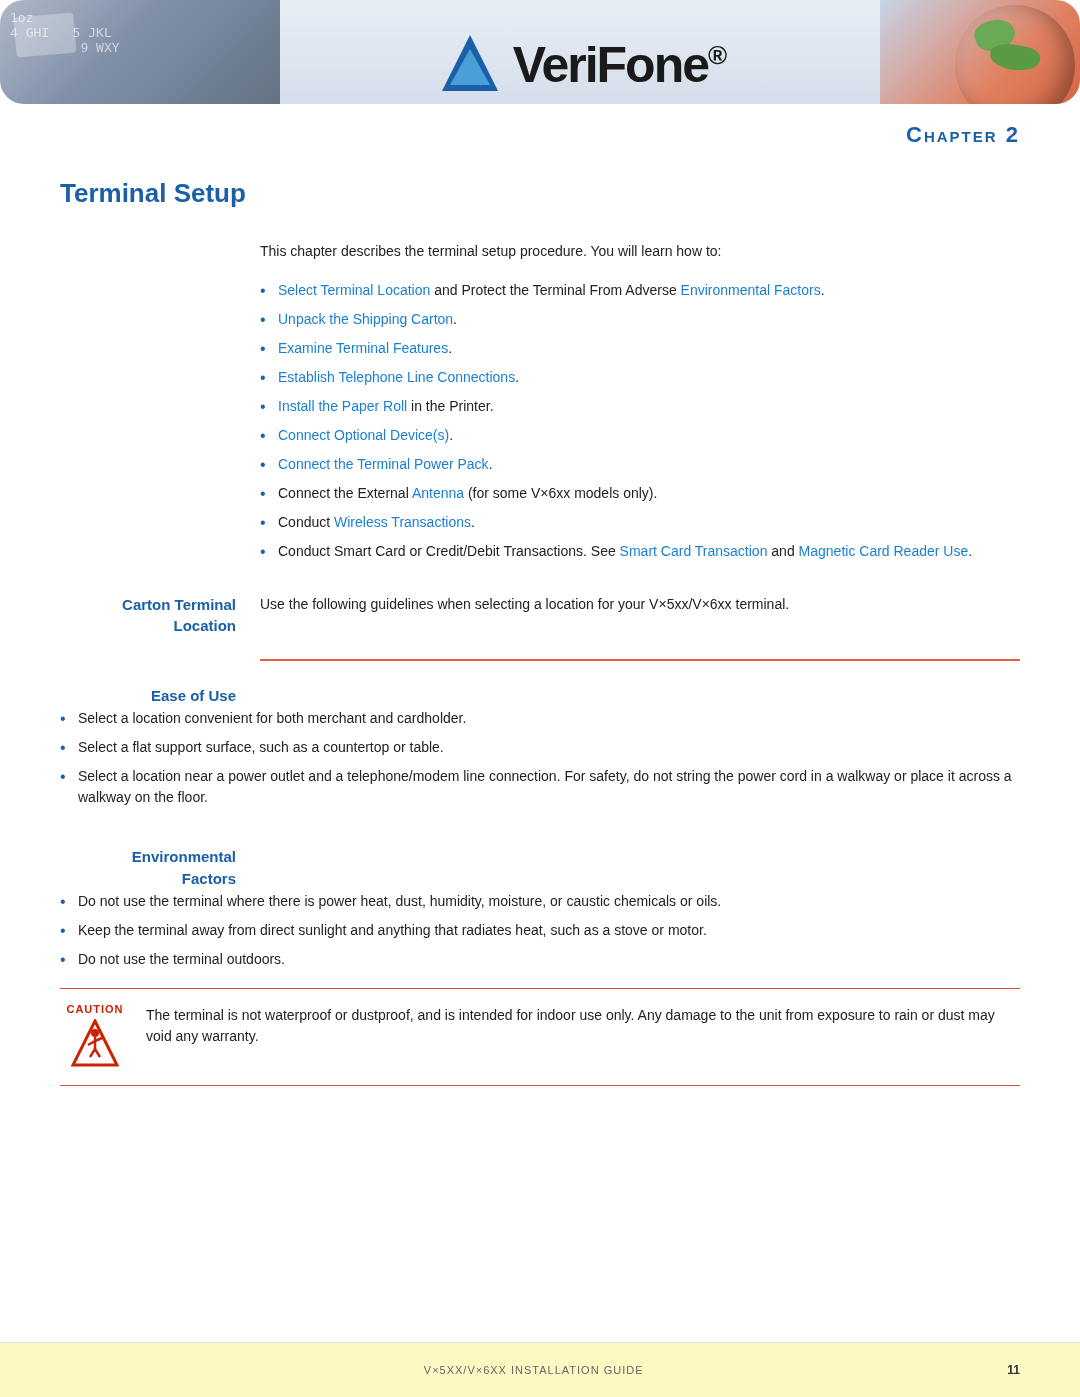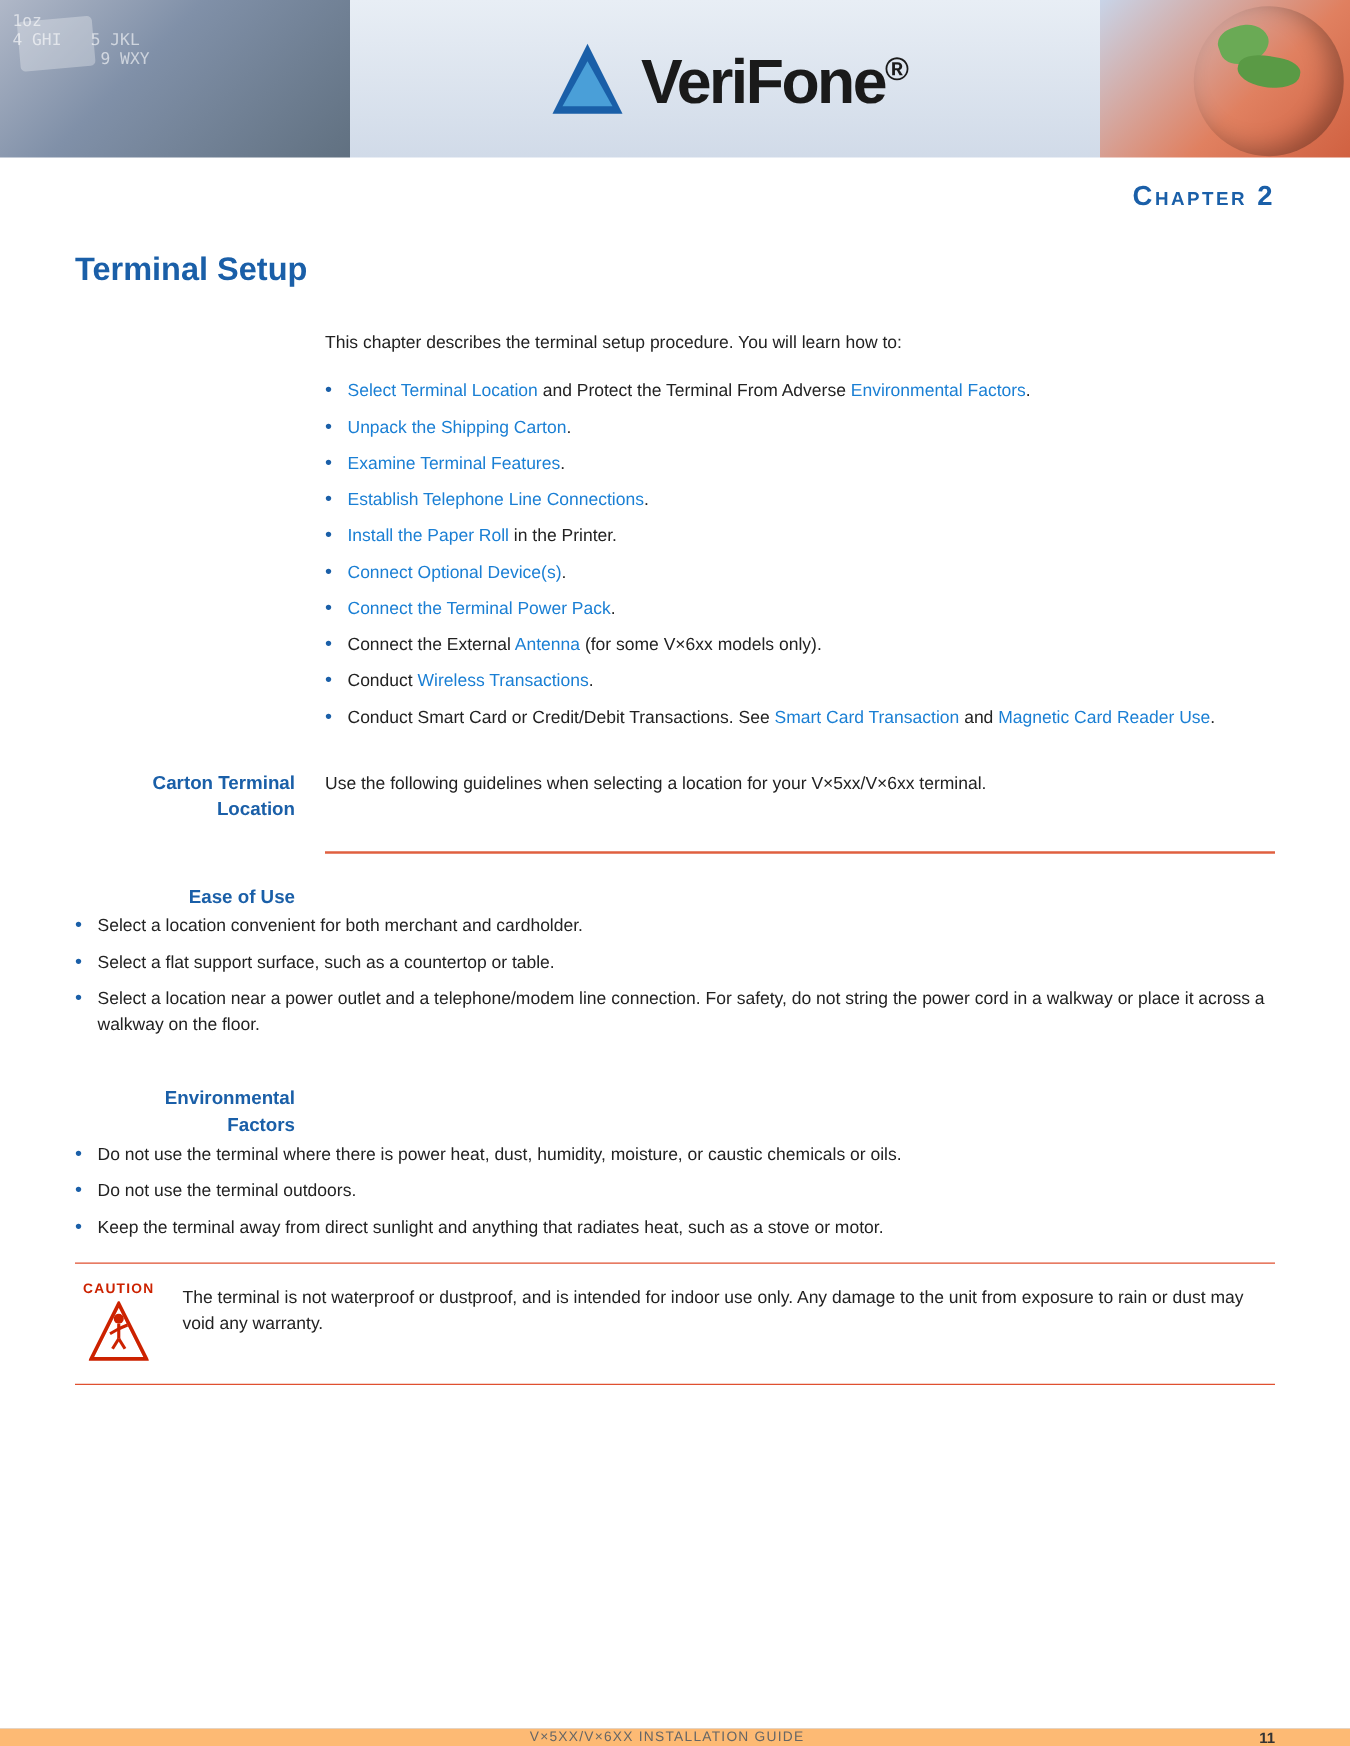--- a/index.html
+++ b/index.html
@@ -9,24 +9,25 @@
       font-size: 14px;
       color: #222;
       background: #fff;
       width: 1080px;
       min-height: 1397px;
     }
 
     
     .header {
       width: 100%;
-      height: 126px;
+      height: 104px;
       position: relative;
       overflow: hidden;
       background: #fff;
+      border-radius: 24px;
     }
     .header-bg {
       position: absolute;
       top: 0; left: 0;
       width: 100%; height: 100%;
       display: flex;
     }
     .header-left {
       width: 280px;
       height: 130px;
@@ -288,25 +289,25 @@
     }
 
     
     .page-footer {
       position: fixed;
       bottom: 0;
       width: 1080px;
       display: flex;
       justify-content: flex-end;
       align-items: center;
-      padding: 0 60px;
+      padding: 20px 60px;
       font-size: 11px;
       color: #555;
       border-top: 1px solid #ddd;
-      background: #fdba74;
+      background: #fef9c3;
     }
     .footer-left {
       flex: 1;
       text-align: center;
       font-size: 11px;
       color: #666;
       letter-spacing: 1px;
       font-variant: small-caps;
       text-transform: uppercase;
     }
@@ -409,22 +410,22 @@
   </div>
 
   <div class="subsection-row" style="margin-bottom:18px;">
     <div class="subsection-label">
       <span>Environmental</span><br>
       <span>Factors</span>
     </div>
     <div class="subsection-content">
       <ul class="sub-bullet-list">
         <li>Do not use the terminal where there is power heat, dust, humidity, moisture, or caustic chemicals or oils.</li>
+        <li>Keep the terminal away from direct sunlight and anything that radiates heat, such as a stove or motor.</li>
         <li>Do not use the terminal outdoors.</li>
-        <li>Keep the terminal away from direct sunlight and anything that radiates heat, such as a stove or motor.</li>
       </ul>
 
       <div class="caution-box">
         <div class="caution-icon-wrap">
           <span class="caution-label">CAUTION</span>
 
           <svg class="caution-symbol" viewBox="0 0 48 52">
 
             <polygon points="24,2 46,46 2,46" fill="none" stroke="#cc2200" stroke-width="3"></polygon>
 

